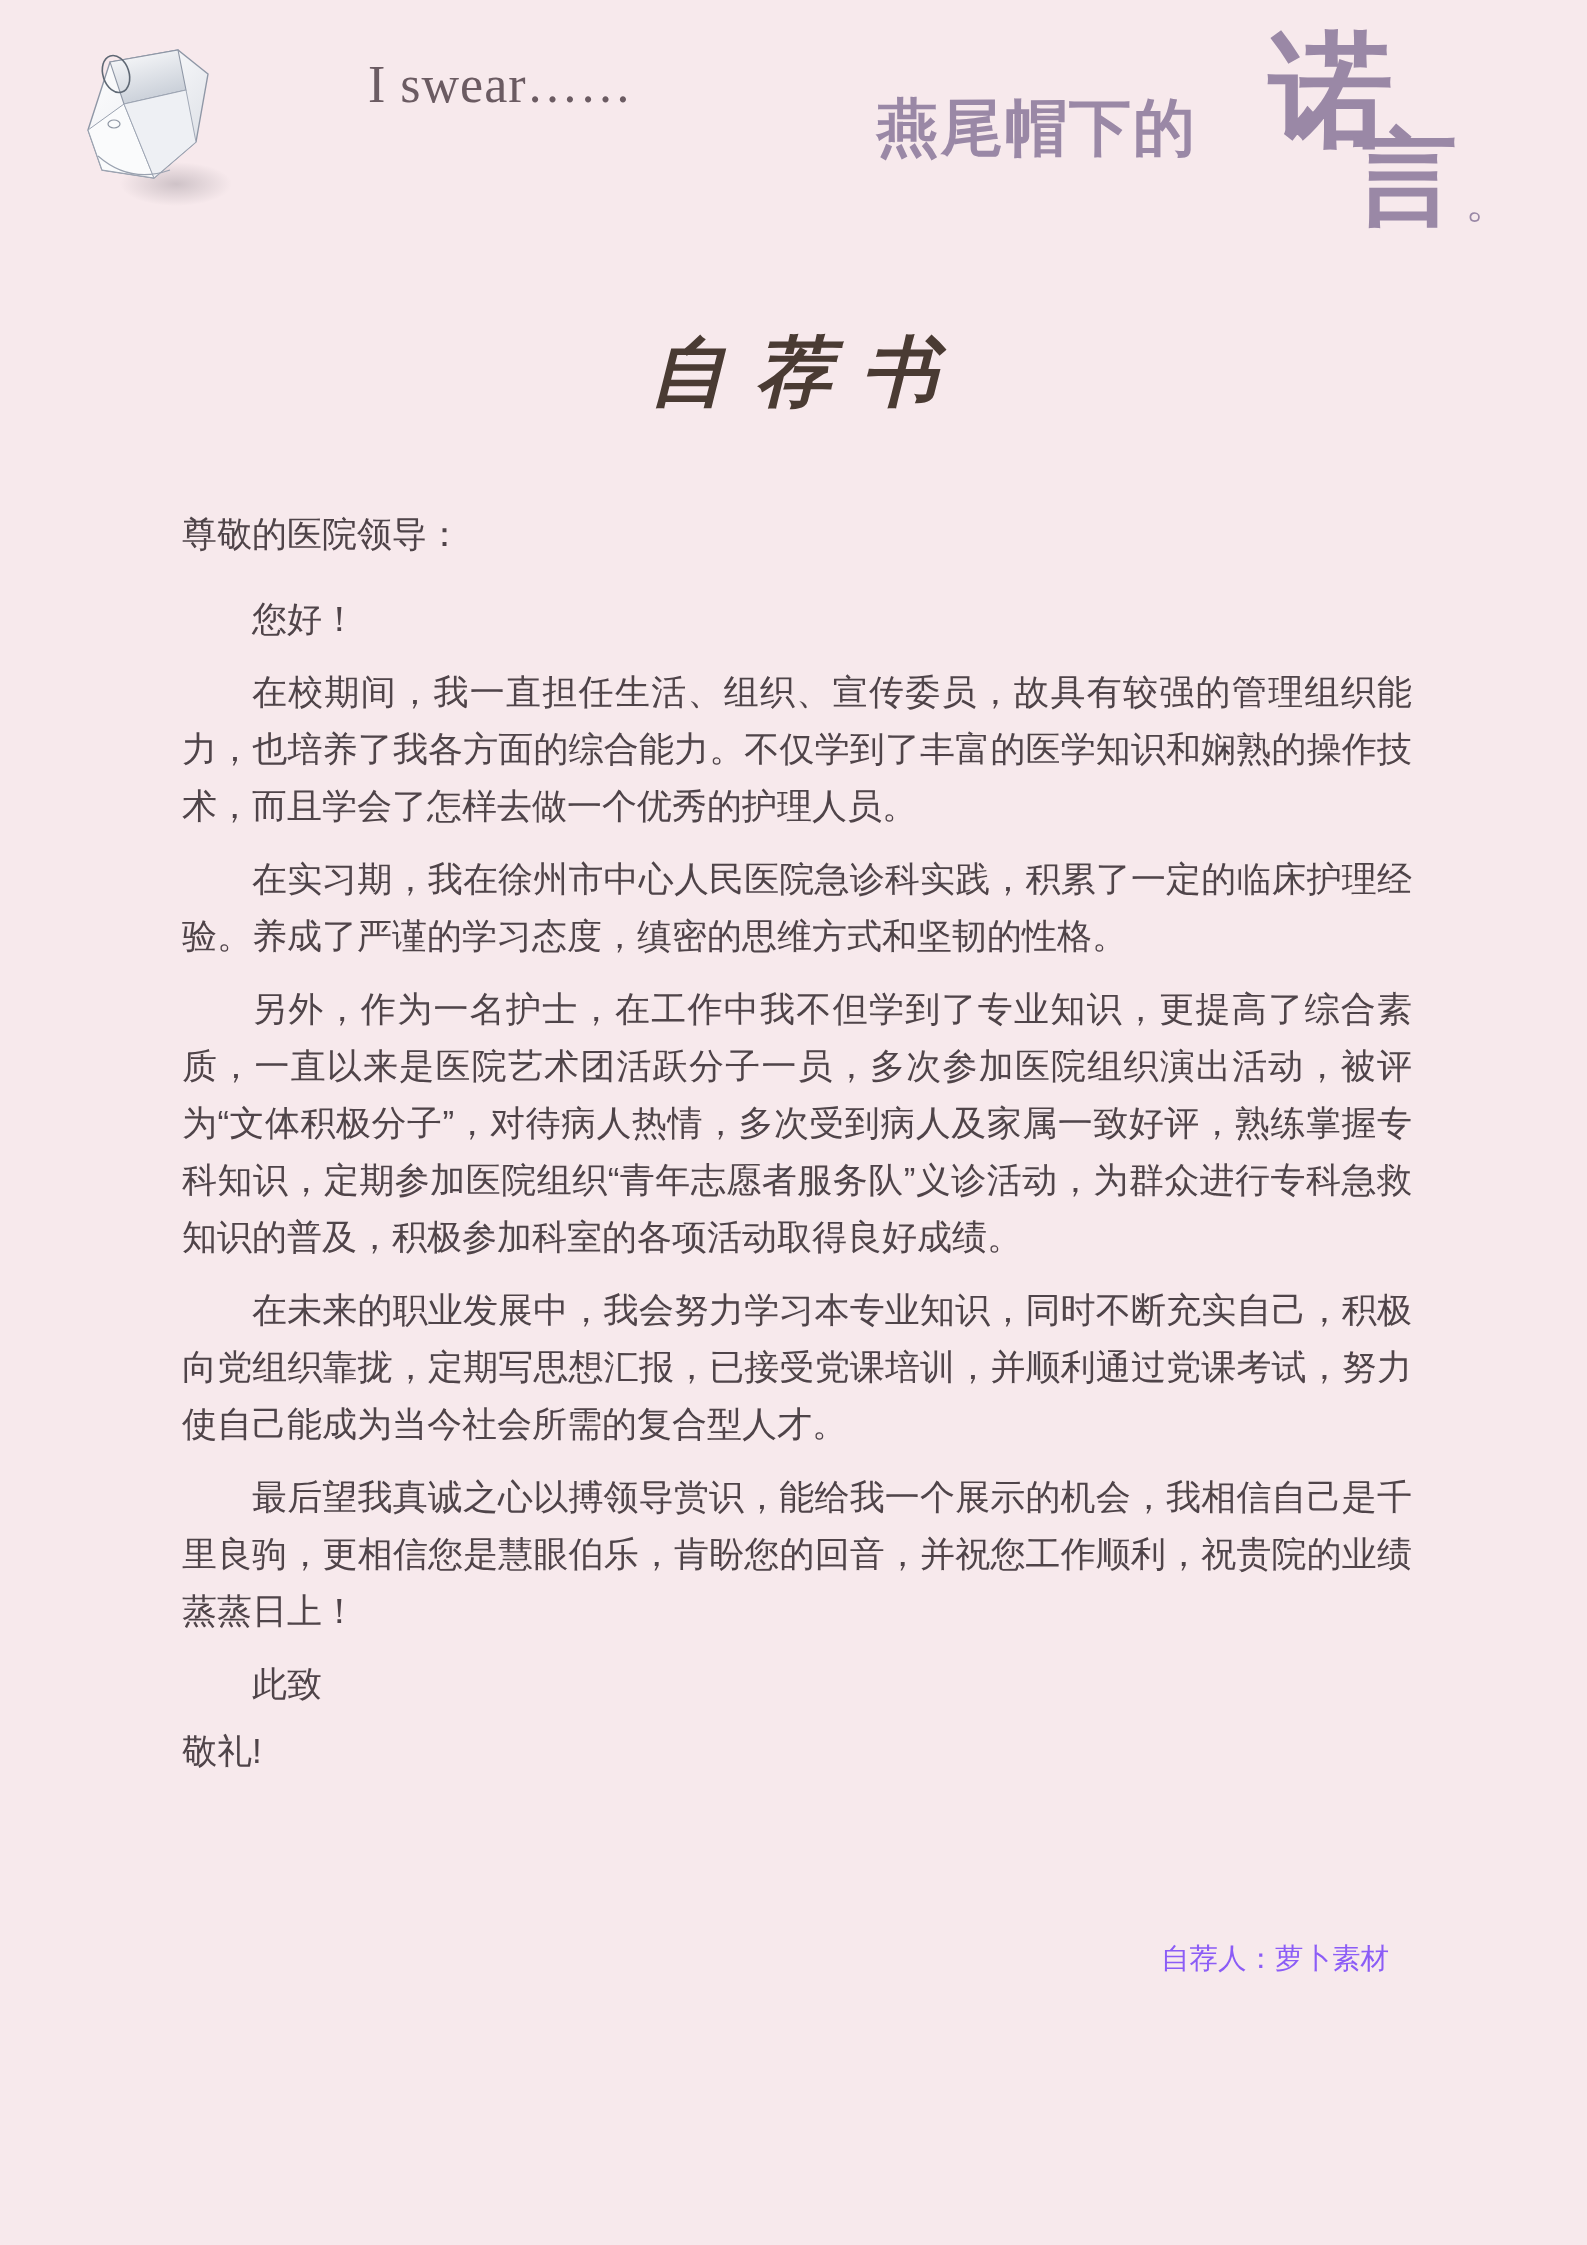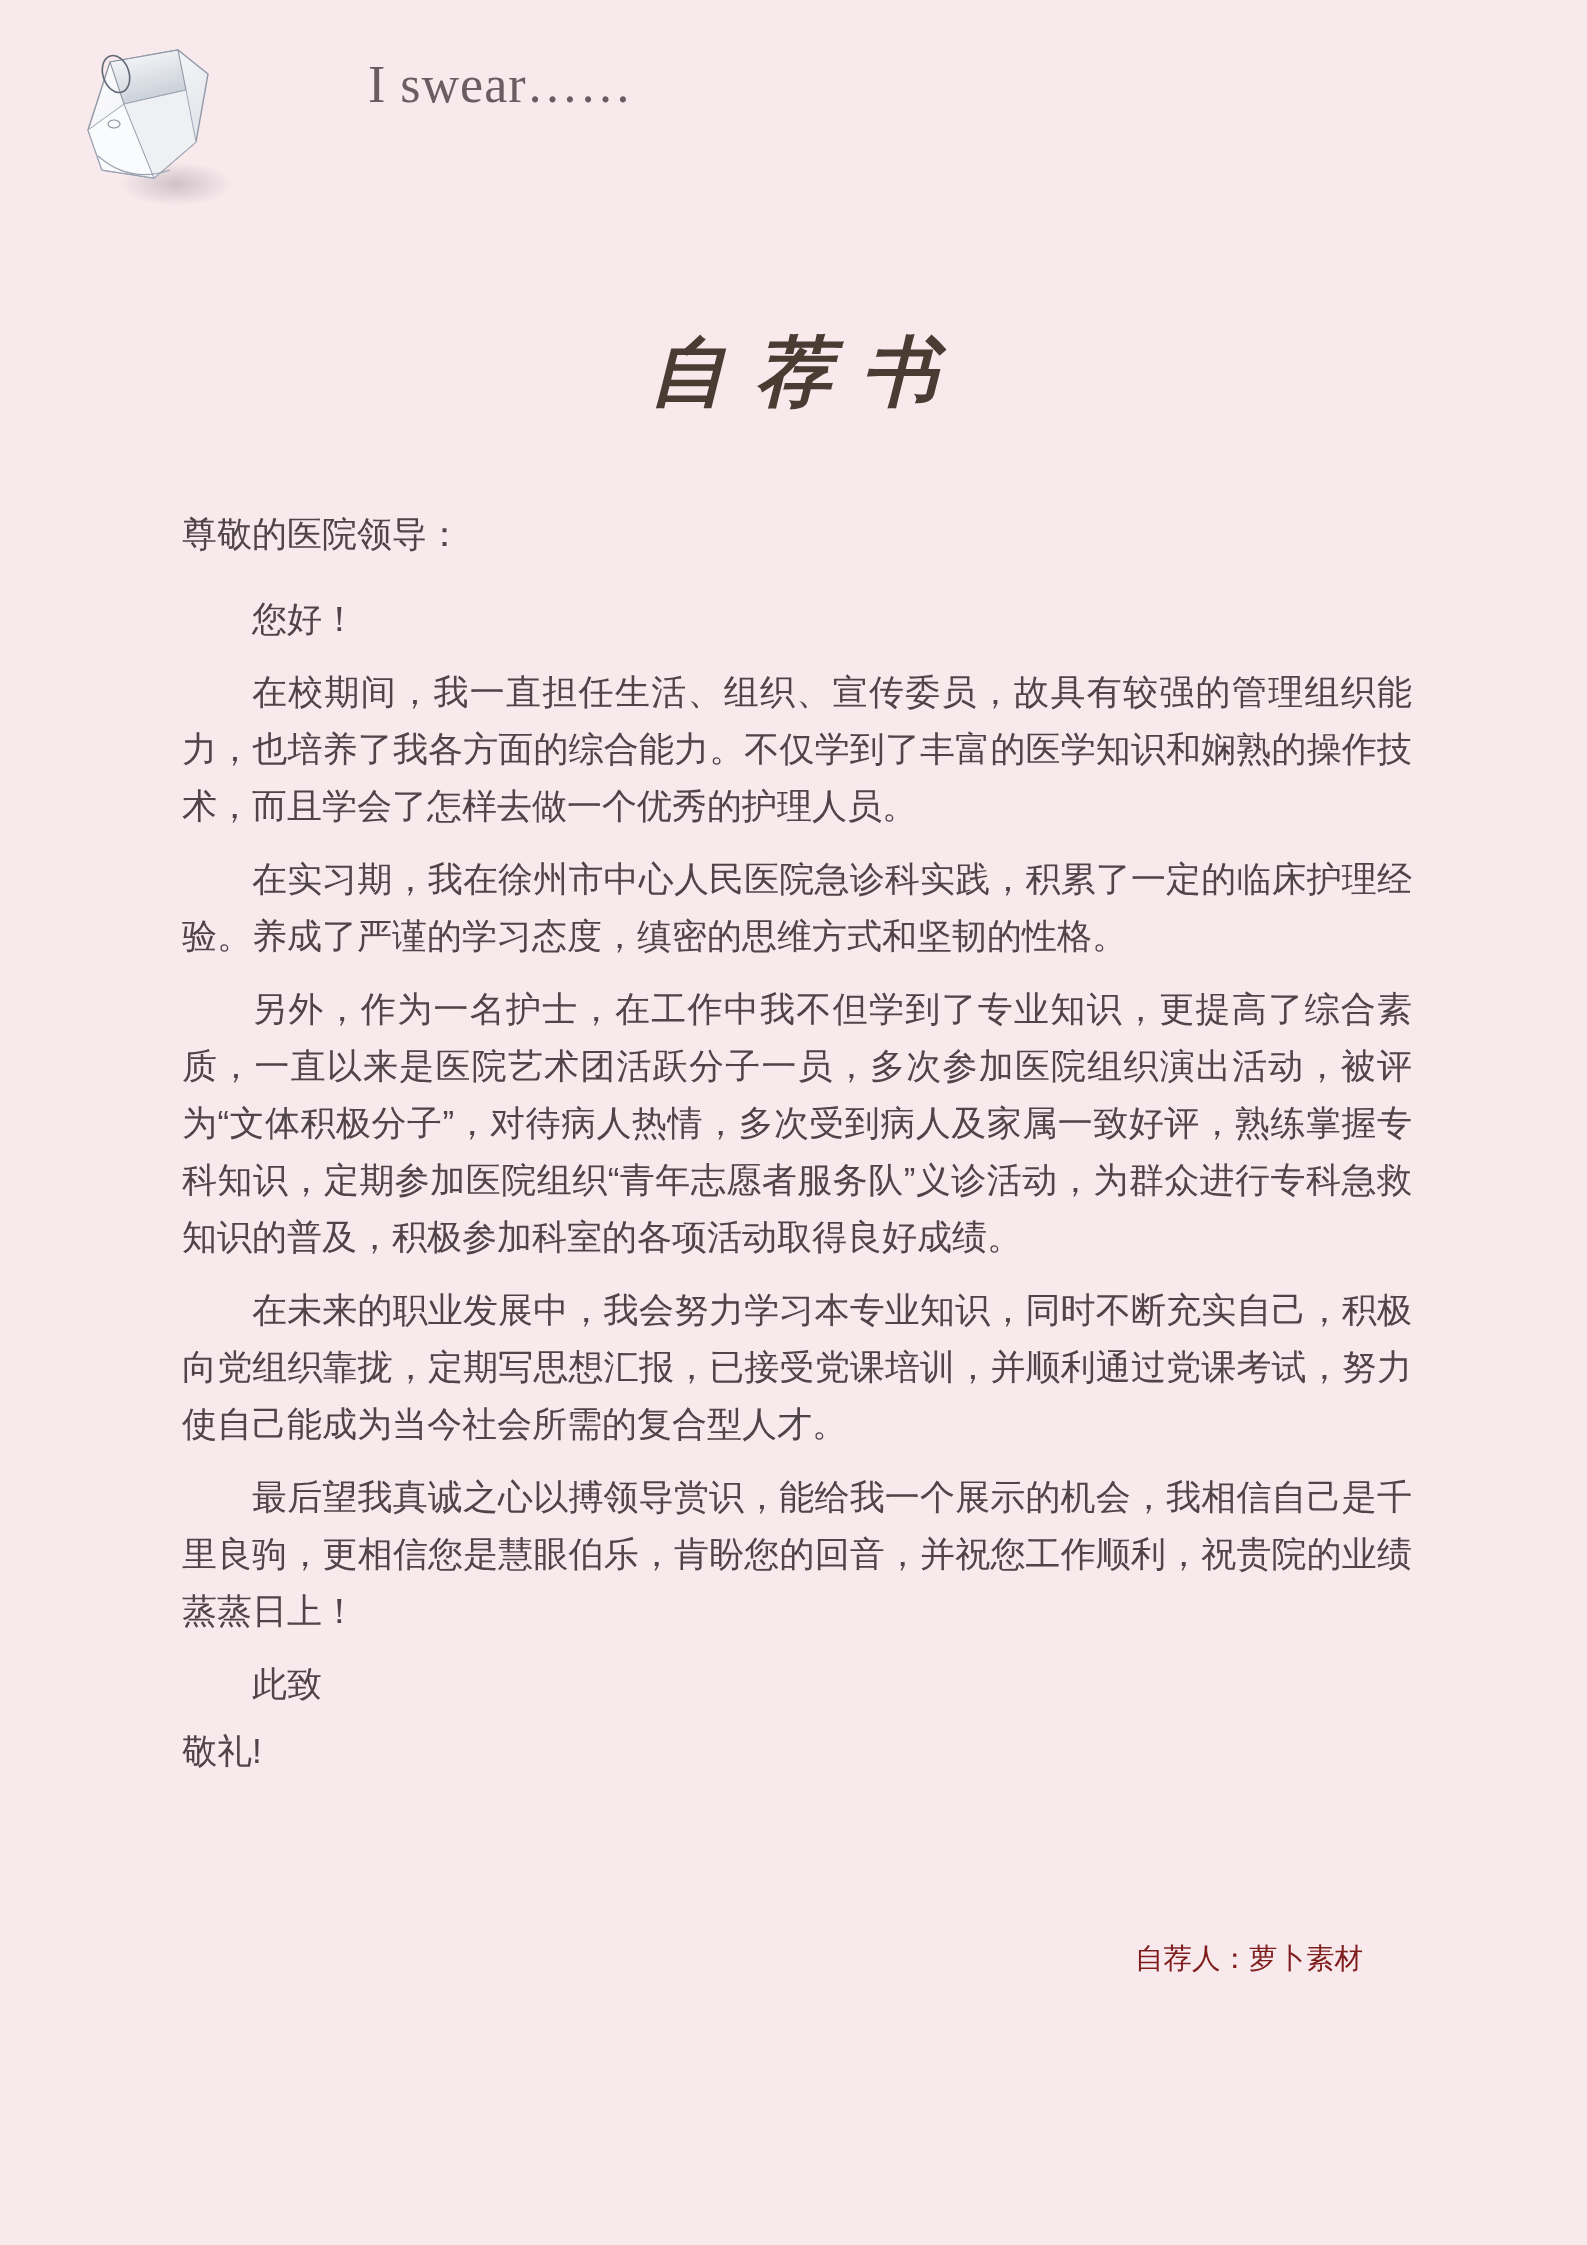--- a/index.html
+++ b/index.html
@@ -129,24 +129,24 @@
     margin-top: 14px !important;
     margin-bottom: 10px !important;
   }
   .closing-line2 {
     margin-bottom: 0 !important;
   }
 
   
   .signature-block {
     position: absolute;
-    right: 224px;
+    right: 198px;
     top: 1925px;
     text-align: right;
-    color: #7f1d1d;
+    color: #8b5cf6;
     font-size: 28.5px;
     line-height: 66px;
   }
   .sig-date {
     padding-left: 4px;
   }
 </style>
 </head>
 <body>
 
@@ -176,20 +176,26 @@
       <path d="M66 66 L128 52 L138 104 L96 140 Z" fill="#eef0f4" stroke="#9aa2b0" stroke-width="0.9"></path>
       <ellipse cx="58" cy="36" rx="13" ry="19" transform="rotate(-18 58 36)" fill="none" stroke="#5f6874" stroke-width="1.6"></ellipse>
       <ellipse cx="56" cy="86" rx="6" ry="4" fill="none" stroke="#8d95a2" stroke-width="1.2"></ellipse>
       <path d="M44 132 Q70 150 110 138" fill="none" stroke="#7d8characters" stroke-width="0"></path>
       <path d="M40 118 Q72 146 112 132" fill="none" stroke="#9aa2b0" stroke-width="1.1"></path>
     </svg>
   </div>
 
   <div class="swear-text">I swear……</div>
 
+  <div class="banner">
+    <span class="banner-line1">燕尾帽下的</span>
+    <span class="banner-big1">诺</span>
+    <span class="banner-big2">言</span>
+    <span class="banner-period">。</span>
+  </div>
 
 </div>
 
 <div class="doc-title">自荐书</div>
 
 <div class="letter-body">
   <p class="salutation">尊敬的医院领导：</p>
   <p class="indent">您好！</p>
   <p class="indent">在校期间，我一直担任生活、组织、宣传委员，故具有较强的管理组织能力，也培养了我各方面的综合能力。不仅学到了丰富的医学知识和娴熟的操作技术，而且学会了怎样去做一个优秀的护理人员。</p>
   <p class="indent">在实习期，我在徐州市中心人民医院急诊科实践，积累了一定的临床护理经验。养成了严谨的学习态度，缜密的思维方式和坚韧的性格。</p>

